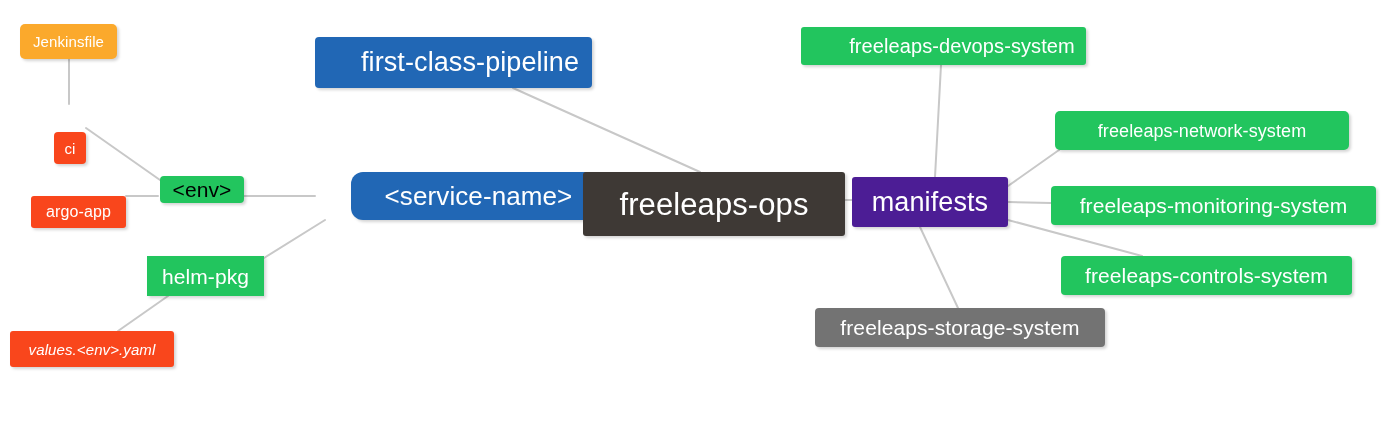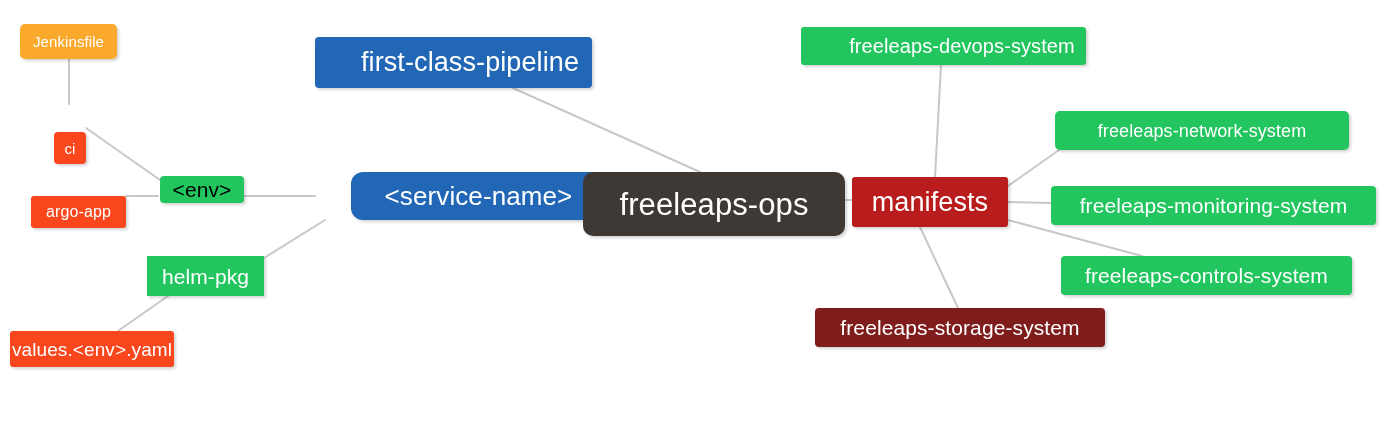--- a/index.html
+++ b/index.html
@@ -59,23 +59,23 @@
       <line x1="1008" y1="186" x2="1059" y2="150" stroke="#c8c8c8" stroke-width="2" stroke-linecap="round"></line>
       <line x1="1008" y1="202" x2="1051" y2="203" stroke="#c8c8c8" stroke-width="2" stroke-linecap="round"></line>
       <line x1="1008" y1="220" x2="1142" y2="256" stroke="#c8c8c8" stroke-width="2" stroke-linecap="round"></line>
       <line x1="920" y1="227" x2="958" y2="308" stroke="#c8c8c8" stroke-width="2" stroke-linecap="round"></line>
     </svg>
 <div class="node" style="left: 20px; top: 24px; width: 97px; height: 35px; background: rgb(251, 169, 44); color: rgb(255, 255, 255); font-size: 15px; border-radius: 5px;">Jenkinsfile</div>
     <div class="node" style="left: 54px; top: 104px; width: 32px; height: 32px; background: rgb(249, 70, 28); color: rgb(255, 255, 255); font-size: 15px; border-radius: 4px; margin-top: 28px;">ci</div>
     <div class="node" style="left: 31px; top: 179px; width: 95px; height: 32px; background: rgb(249, 70, 28); color: rgb(255, 255, 255); font-size: 16px; border-radius: 3px; margin-top: 17px;">argo-app</div>
     <div class="node" style="left: 160px; top: 176px; width: 84px; height: 27px; background: rgb(34, 197, 94); color: #000000; font-size: 21px; border-radius: 4px;">&lt;env&gt;</div>
     <div class="node" style="left: 147px; top: 256px; width: 117px; height: 40px; background: rgb(34, 197, 94); color: rgb(255, 255, 255); font-size: 21px; border-radius: 0;">helm-pkg</div>
-    <div class="node" style="left: 10px; top: 331px; width: 164px; height: 36px; background: rgb(249, 70, 28); color: rgb(255, 255, 255); font-size: 19px; border-radius: 3px;">values.&lt;env&gt;.yaml</div>
+    <div class="node" style="left: 10px; top: 331px; width: 164px; height: 36px; background: rgb(249, 70, 28); color: rgb(255, 255, 255); font-size: 15px; border-radius: 3px; font-style: italic;">values.&lt;env&gt;.yaml</div>
     <div class="node" style="left: 315px; top: 37px; width: 277px; height: 51px; background: rgb(33, 103, 181); color: rgb(255, 255, 255); font-size: 27px; border-radius: 4px; padding-left: 33px;">first-class-pipeline</div>
     <div class="node" style="left: 315px; top: 172px; width: 255px; height: 48px; background: rgb(33, 103, 181); color: #ffffff; font-size: 26px; border-radius: 12px; margin-left: 36px;">&lt;service-name&gt;</div>
-    <div class="node" style="left: 583px; top: 172px; width: 262px; height: 64px; background: rgb(62, 57, 53); color: rgb(255, 255, 255); font-size: 31px; border-radius: 10px;">freeleaps-ops</div>
-    <div class="node" style="left: 852px; top: 177px; width: 156px; height: 50px; background: #b91c1c; color: rgb(255, 255, 255); font-size: 27px; border-radius: 3px;">manifests</div>
+    <div class="node" style="left: 583px; top: 172px; width: 262px; height: 64px; background: rgb(62, 57, 53); color: rgb(255, 255, 255); font-size: 31px; border-radius: 3px;">freeleaps-ops</div>
+    <div class="node" style="left: 852px; top: 177px; width: 156px; height: 50px; background: #4c1d95; color: rgb(255, 255, 255); font-size: 27px; border-radius: 3px;">manifests</div>
     <div class="node" style="left: 801px; top: 27px; width: 285px; height: 38px; background: rgb(34, 197, 94); color: rgb(255, 255, 255); font-size: 20px; border-radius: 3px; padding-left: 37px;">freeleaps-devops-system</div>
     <div class="node" style="left: 1055px; top: 111px; width: 294px; height: 39px; background: rgb(34, 197, 94); color: rgb(255, 255, 255); font-size: 18px; border-radius: 5px; text-align: center;">freeleaps-network-system</div>
     <div class="node" style="left: 1051px; top: 186px; width: 325px; height: 39px; background: rgb(34, 197, 94); color: rgb(255, 255, 255); font-size: 21px; border-radius: 4px;">freeleaps-monitoring-system</div>
     <div class="node" style="left: 1061px; top: 256px; width: 291px; height: 39px; background: rgb(34, 197, 94); color: rgb(255, 255, 255); font-size: 21px; border-radius: 4px;">freeleaps-controls-system</div>
-    <div class="node" style="left: 815px; top: 308px; width: 290px; height: 39px; background: #7f1d1d; color: rgb(255, 255, 255); font-size: 21px; border-radius: 4px;">freeleaps-storage-system</div>
+    <div class="node" style="left: 815px; top: 308px; width: 290px; height: 39px; background: #737373; color: rgb(255, 255, 255); font-size: 21px; border-radius: 4px;">freeleaps-storage-system</div>
   </div>
 
 </body></html>

